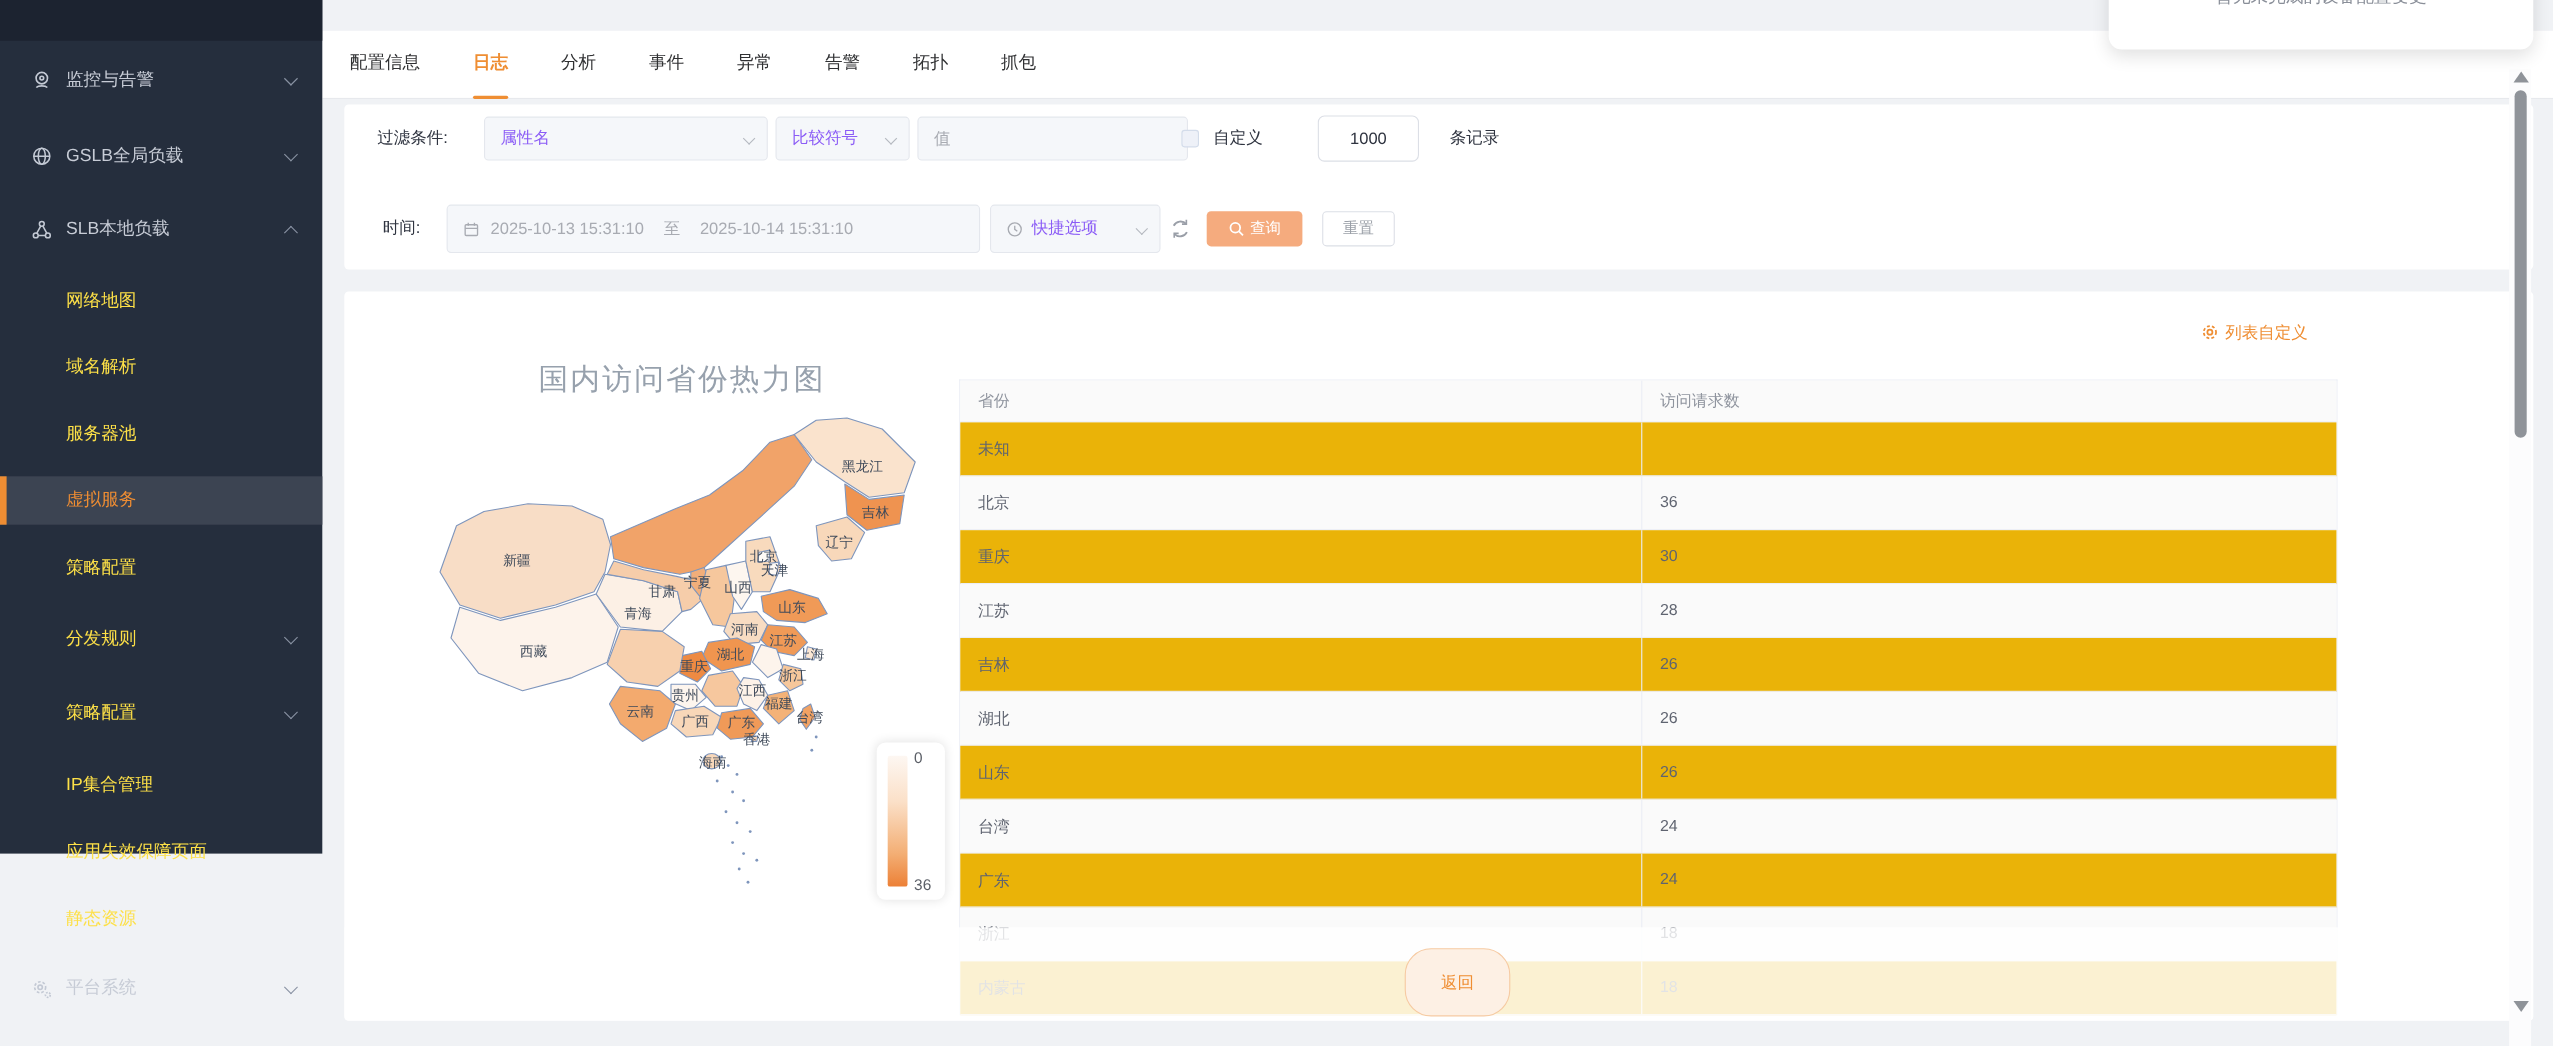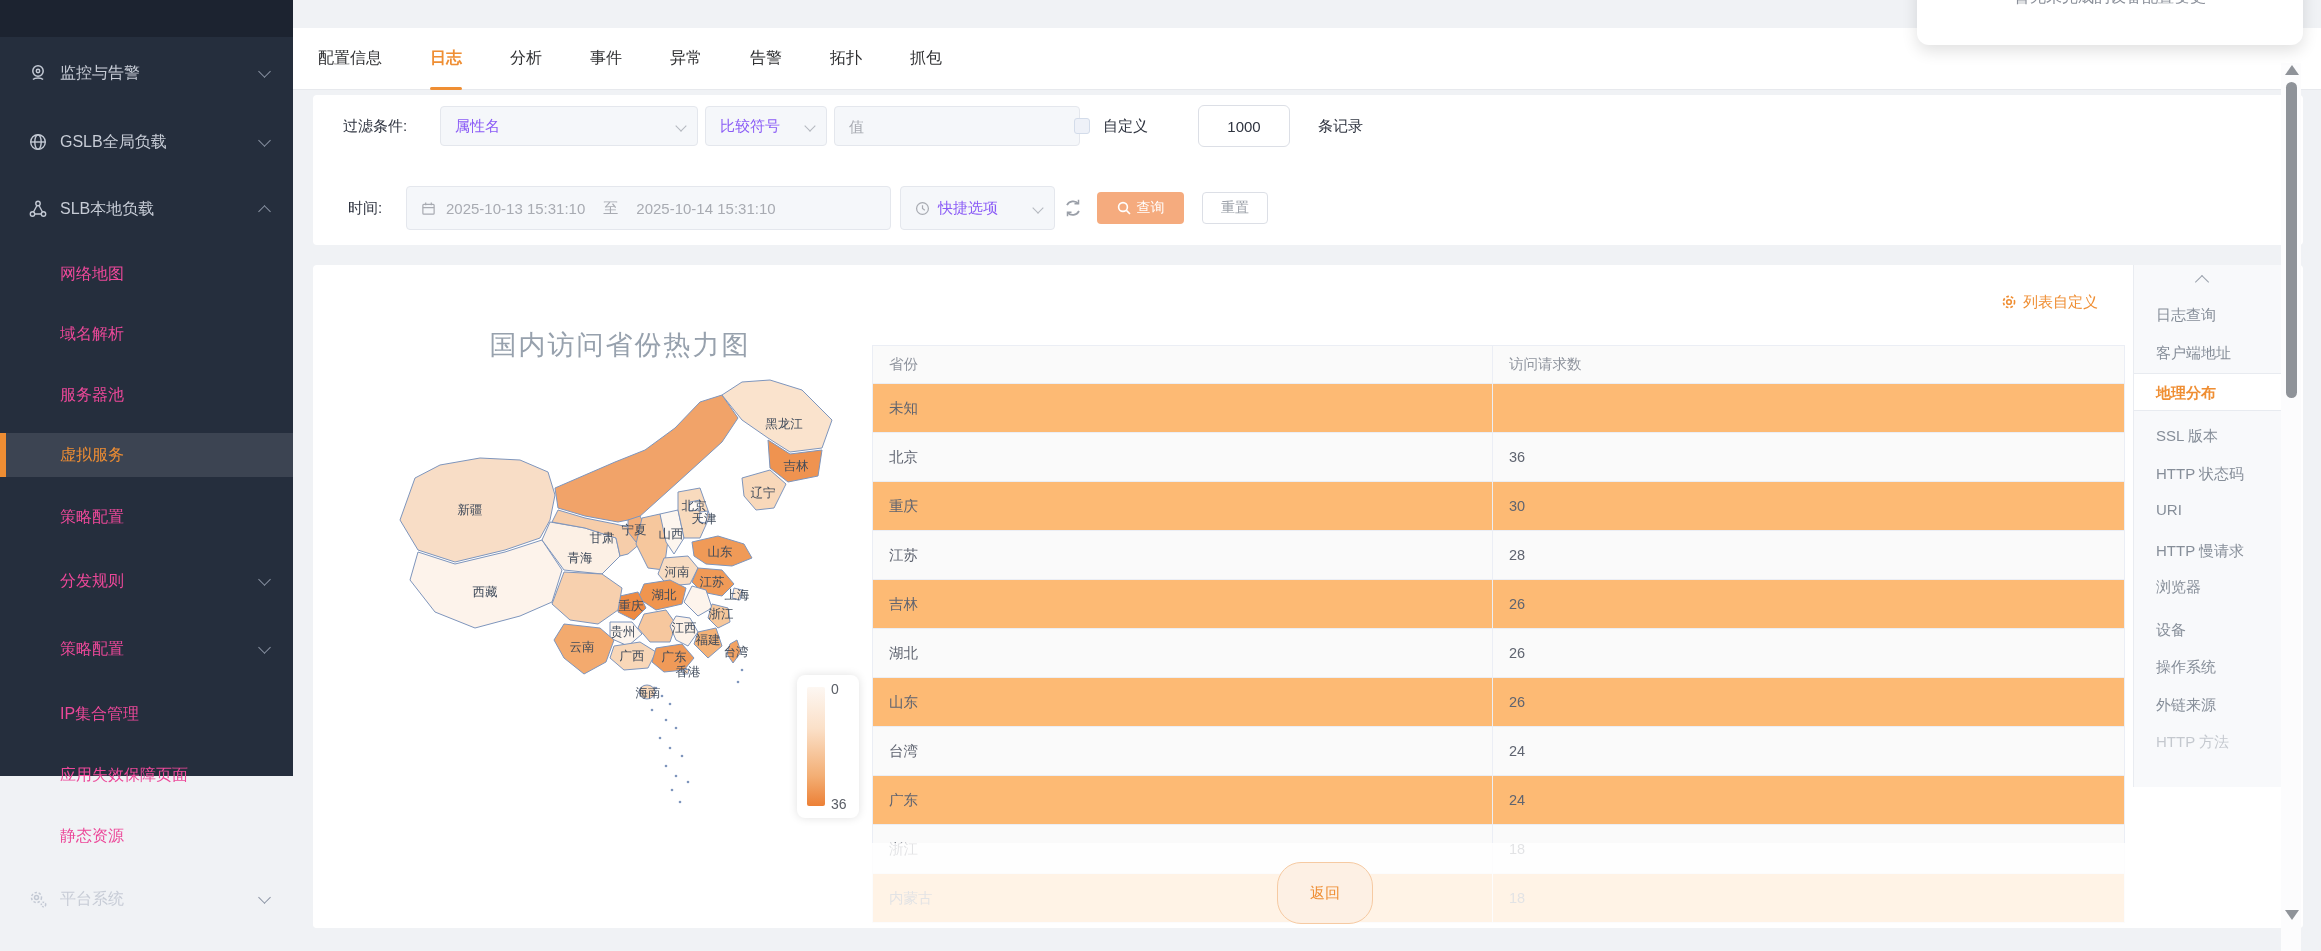--- a/index.html
+++ b/index.html
@@ -5,21 +5,21 @@
   * { margin:0; padding:0; box-sizing:border-box; }
   html,body { width:2321px; height:951px; overflow:hidden; }
   body { font-family:"Liberation Sans","DejaVu Sans",sans-serif; background:#f0f2f5; color:#303133; }
   .screen { position:relative; width:2321px; height:951px; overflow:hidden; }
 
   
   .sidebar { position:absolute; left:0; top:0; width:293px; height:776px; background:#252e3d; z-index:5; }
   .sidebar-topstrip { position:absolute; left:0; top:0; width:293px; height:37px; background:#1c2330; }
   .side-item { position:absolute; left:0; width:293px; height:44px; line-height:44px; color:#c7ccd6; font-size:16px; cursor:pointer; }
   .side-item .slabel { position:absolute; left:60px; white-space:nowrap; }
-  .side-item.sub .slabel { color:#ec4899; }
+  .side-item.sub .slabel { color:#fde047; }
   .side-item .sicon { position:absolute; left:28px; top:12px; width:20px; height:20px; }
   .side-item .sicon svg { width:20px; height:20px; display:block; }
   .side-item.active { background:#3c4452; }
   .side-item.active::before { content:""; position:absolute; left:0; top:0; width:6px; height:44px; background:#ee8d33; }
   .side-item.active .slabel { color:#ee8d33; }
   .chev { position:absolute; right:24px; top:19px; width:9px; height:9px; border-right:1.6px solid #8a93a3; border-bottom:1.6px solid #8a93a3; }
   .chev.down { transform:rotate(45deg); top:16px; }
   .chev.up { transform:rotate(-135deg); top:20px; }
 
   
@@ -65,21 +65,21 @@
   .legend .bar { position:absolute; left:10px; top:12px; width:18px; height:119px; border-radius:2px; background:linear-gradient(to bottom,#fdf7f2,#fbe0c8 35%,#f3ae74 75%,#ec8036); }
   .legend .lmin { position:absolute; left:34px; top:6px; font-size:14px; color:#5a5e66; }
   .legend .lmax { position:absolute; left:34px; bottom:6px; font-size:14px; color:#5a5e66; }
 
   
   .rtable { position:absolute; left:559px; top:80px; width:1253px; border:1px solid #ebeef5; border-bottom:none; font-size:14.5px; }
   .thead { display:flex; height:38px; background:#fafafa; border-bottom:1px solid #ebeef5; color:#8f949e; }
   .th, .td { padding-left:16px; display:flex; align-items:center; }
   .c1 { width:620px; border-right:1px solid #ebeef5; }
   .c2 { flex:1; }
-  .trow { display:flex; height:49px; border-bottom:1px solid #ebeef5; color:#5f6470; background:#fdba74; }
+  .trow { display:flex; height:49px; border-bottom:1px solid #ebeef5; color:#5f6470; background:#eab308; }
   .tbody .trow:nth-child(even) { background:#fafafa; }
 
   
   .rpanel { position:absolute; left:1820px; top:0; width:150px; height:522px; background:#f8f9fb; border-left:1px solid #e9ecf1; }
   .rp-chev { position:absolute; left:63px; top:12px; width:10px; height:10px; border-right:1.6px solid #9aa1ac; border-bottom:1.6px solid #9aa1ac; transform:rotate(-135deg); }
   .rp-item { position:absolute; left:0; width:150px; height:22px; line-height:22px; padding-left:22px; font-size:15px; color:#868e99; cursor:pointer; white-space:nowrap; }
   .rp-item.active { height:38px; line-height:38px; background:#fff; border-top:1px solid #e8ebf0; border-bottom:1px solid #e8ebf0; color:#ef8e33; font-weight:bold; }
   .rp-item.faded { opacity:.45; }
 
   
@@ -407,35 +407,20 @@
             <div class="td c1">浙江</div>
             <div class="td c2">18</div>
           </div>
         <div class="trow">
             <div class="td c1">内蒙古</div>
             <div class="td c2">18</div>
           </div>
       </div>
     </div>
 
-    <div class="rpanel">
-      <span class="rp-chev"></span>
-      <div class="rp-item" style="top:39px">日志查询</div>
-      <div class="rp-item" style="top:77px">客户端地址</div>
-      <div class="rp-item active" style="top:108px">地理分布</div>
-      <div class="rp-item" style="top:160px">SSL 版本</div>
-      <div class="rp-item" style="top:198px">HTTP 状态码</div>
-      <div class="rp-item" style="top:234px">URI</div>
-      <div class="rp-item" style="top:275px">HTTP 慢请求</div>
-      <div class="rp-item" style="top:311px">浏览器</div>
-      <div class="rp-item" style="top:354px">设备</div>
-      <div class="rp-item" style="top:391px">操作系统</div>
-      <div class="rp-item" style="top:429px">外链来源</div>
-      <div class="rp-item faded" style="top:466px">HTTP 方法</div>
-    </div>
 
     <div class="bottom-overlay">
       <button class="btn-back">
         <span>返回</span>
       </button>
     </div>
   </div>
 
   <div class="vscroll-track"></div>
   <div class="arrow-up"></div>

